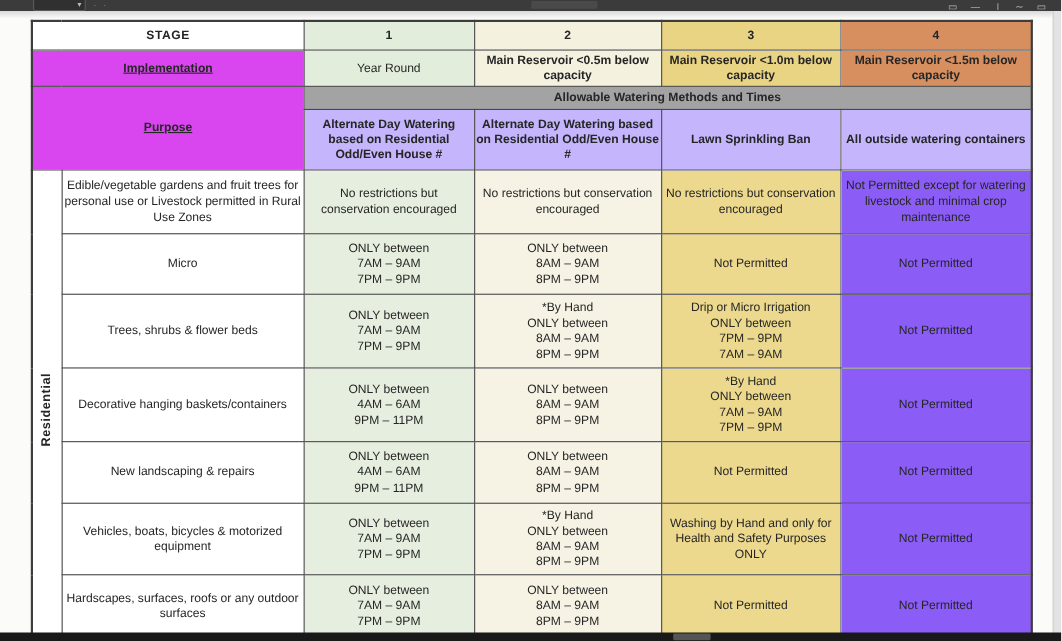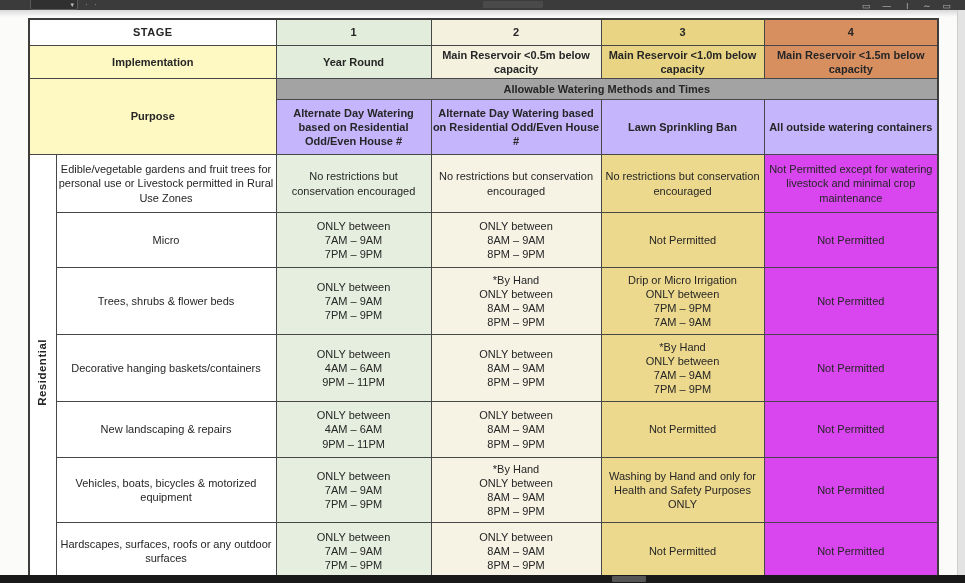--- a/index.html
+++ b/index.html
@@ -27,36 +27,36 @@
     width:909px;color:#262626;background:#ffffff;
   }
   table.doc td{
     border:1px solid #474747;vertical-align:middle;text-align:center;
     padding:2px 0;font-size:11px;line-height:1.3;white-space:pre-line;
     overflow:hidden;
   }
   table.doc{border:2px solid #3d3d3d;}
   td.stage-title{font-size:18px;font-weight:bold;letter-spacing:.5px;background:#ffffff;}
   td.stage-num{font-size:17px;font-weight:bold;}
-  td.hdr-label{font-weight:bold;background:#fef9c3;font-size:11.5px;}
+  td.hdr-label{font-weight:bold;background:#d946ef;font-size:11.5px;text-decoration:underline;}
   td.impl{font-weight:bold;text-align:left;padding-left:7px;font-size:11px;}
-  td.impl-center{font-weight:bold;font-size:11px;}
+  td.impl-center{font-weight:normal;font-size:11px;}
   td.allow{font-weight:bold;background:#a3a3a3;font-size:11px;padding:1px 4px;}
   td.method{font-weight:bold;background:#c4b5fd;font-size:11px;}
   td.cat{text-align:left;font-weight:normal;padding-left:8px;font-size:11px;background:#ffffff;}
   td.vert{background:#ffffff;padding:0;}
   td.vert .rot{
     writing-mode:vertical-rl;transform:rotate(180deg);
     font-weight:bold;font-size:11.5px;letter-spacing:.5px;
     display:inline-block;
   }
   .c1{background:#e6efdf;}
   .c2{background:#f6f3e5;}
   .c3{background:#ecd98d;}
-  .c4{background:#d946ef;}
+  .c4{background:#8b5cf6;}
   .c1h{background:#e2eedb;}
   .c2h{background:#f4f1df;}
   .c3h{background:#e9d483;}
   .c4h{background:#d78f60;}
 
   tr.r-stage{height:26px;} tr.r-impl{height:32px;} tr.r-allow{height:21px;}
   tr.r-method{height:55px;} tr.r-a{height:58px;} tr.r-b{height:55px;}
   tr.r-c{height:67px;} tr.r-d{height:67px;} tr.r-e{height:56px;}
   tr.r-f{height:65px;} tr.r-g{height:58px;}
 </style>

